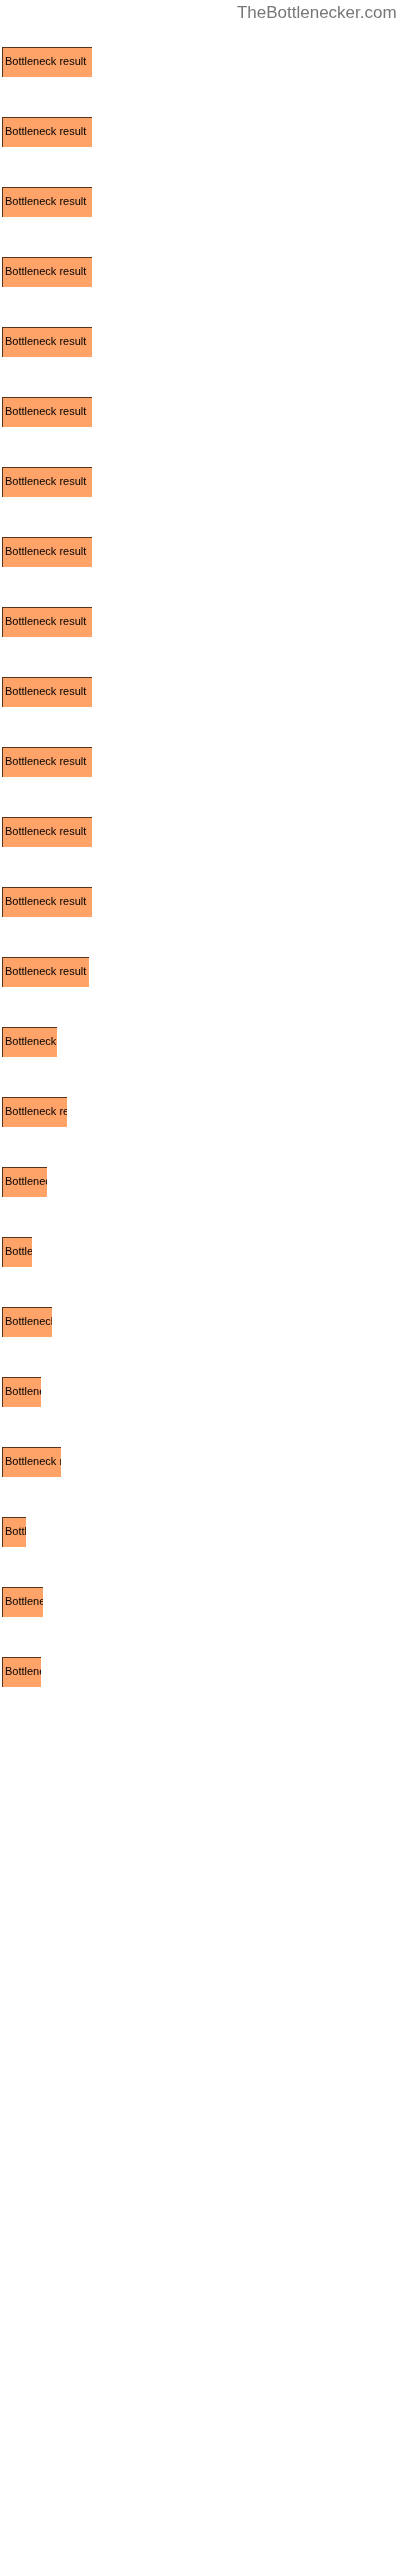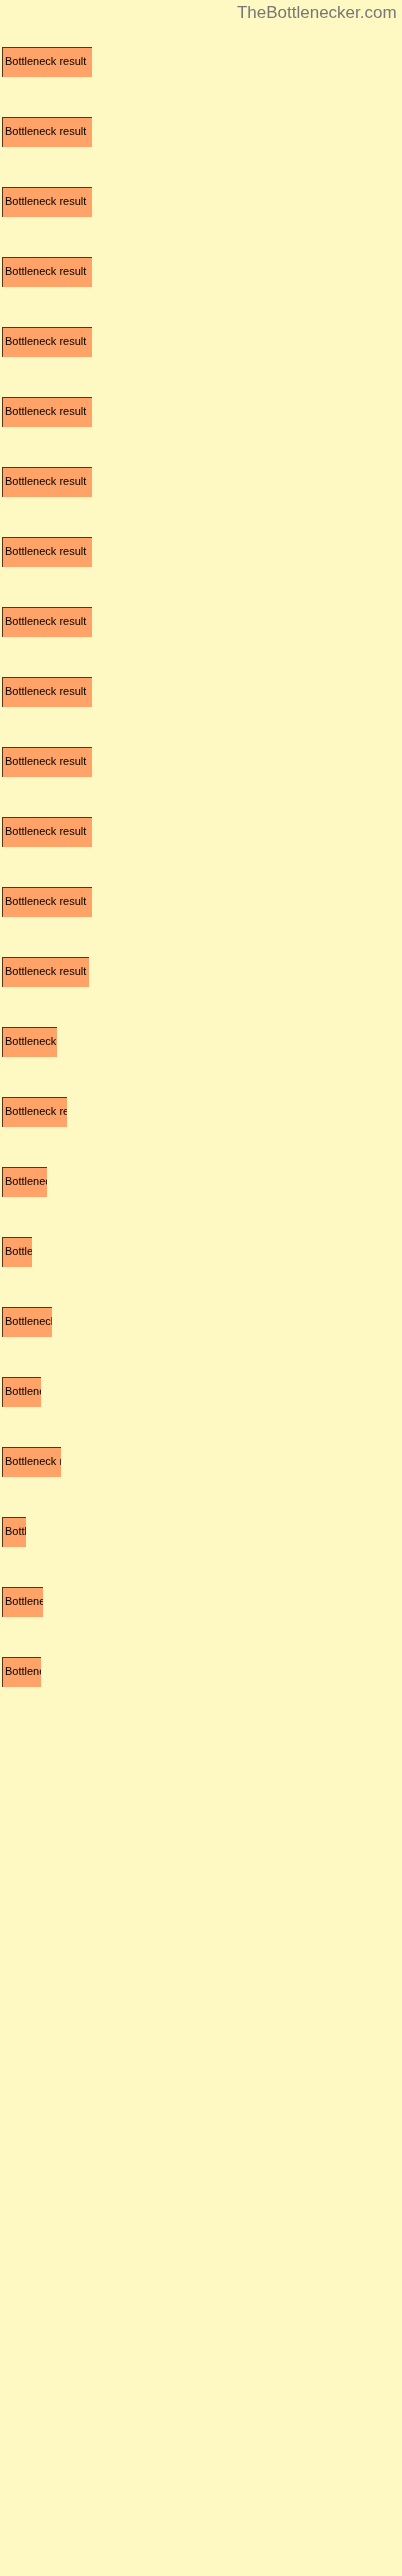--- a/index.html
+++ b/index.html
@@ -7,21 +7,21 @@
     width:403px;
     height:2576px;
     background:#000000;
     font-family:"Liberation Sans", sans-serif;
     overflow:hidden;
   }
   #root {
     position:relative;
     width:403px;
     height:2576px;
-    background:#fef9c3;
+    background:#ffffff;
     text-align:center;
   }
   #site-title {
     position:absolute;
     top:1.6px;
     right:6.4px;
     font-size:17px;
     line-height:22.5px;
     color:#777777;
     font-family:"Liberation Sans", sans-serif;

